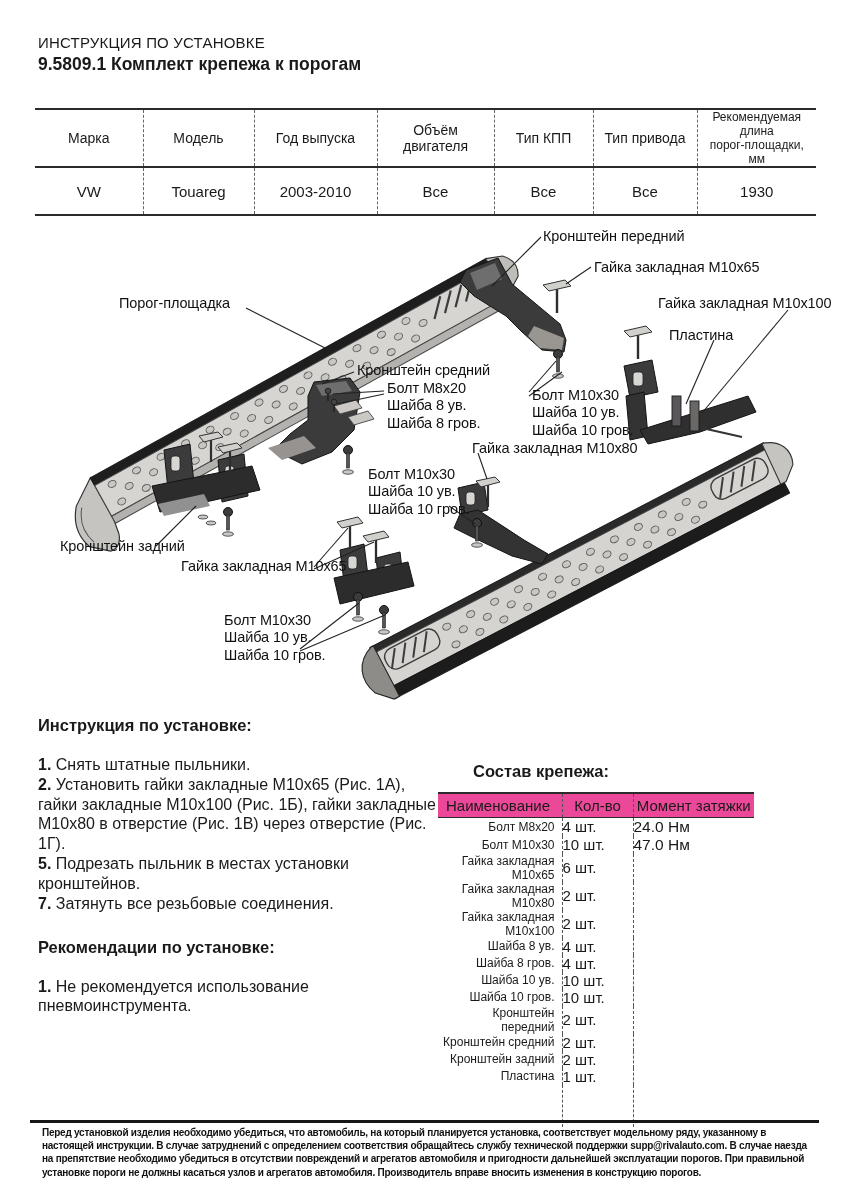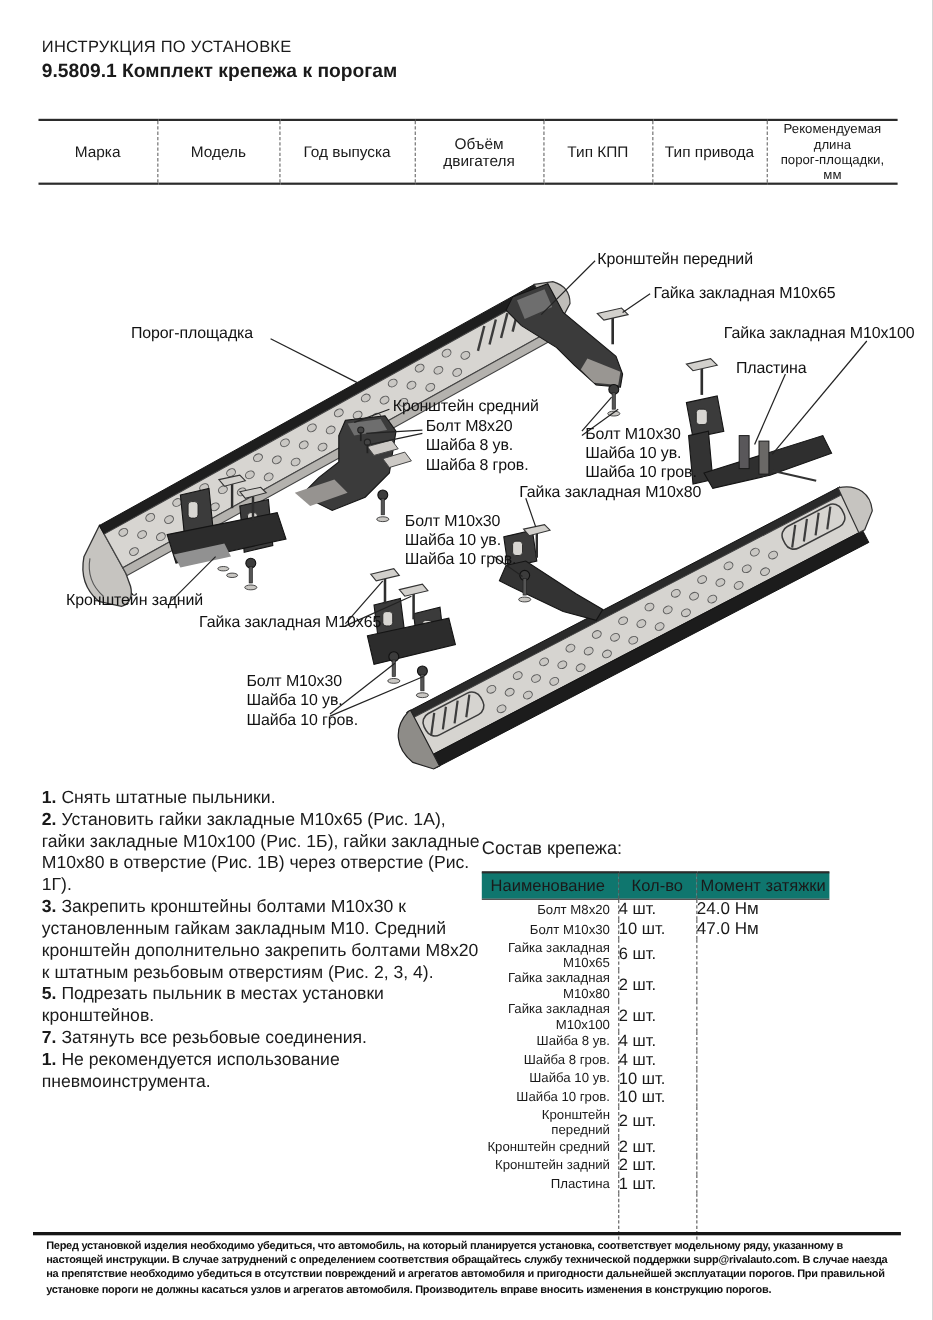--- a/index.html
+++ b/index.html
@@ -26,25 +26,25 @@
   .diagram svg { position:absolute; left:0; top:0; }
   .dlabel { position:absolute; font-size:14.5px; line-height:1.2; white-space:pre-line; color:#111; letter-spacing:-0.1px; }
   
   .left-col { position:absolute; left:38px; top:716px; width:405px; }
   .sec-title { font-size:16.5px; font-weight:bold; margin-bottom:20px; }
   .ins p { font-size:16px; line-height:1.24; }
   .ins .n { font-weight:bold; }
   .rec-title { margin-top:24px; }
   
   .right-col { position:absolute; left:438px; top:762px; width:330px; }
-  .parts-title { font-size:16.5px; font-weight:normal; }
+  .parts-title { font-size:16.5px; font-weight:bold;margin-left:35px; }
   .pt { border-collapse:collapse; table-layout:fixed; width:316px; margin-top:11px; }
   .pt col.c-name { width:124px; } .pt col.c-qty { width:71px; } .pt col.c-trq { width:121px; }
   .pt thead td {
-    background:#0f766e; border-top:2px solid #2b2b2b; border-bottom:1.5px solid #2b2b2b;
+    background:#ec4899; border-top:2px solid #2b2b2b; border-bottom:1.5px solid #2b2b2b;
     font-size:15px; height:24px; vertical-align:middle;
   }
   .pt td { padding:0; }
   .pt .c2 { border-left:1px dashed #555;margin-top:46px; }
   .pt thead .h1 { padding-left:8px; }
   .pt thead .h2, .pt thead .h3 { text-align:center; }
   .pt tbody td { height:17px; vertical-align:middle; }
   .pt tbody .c1 { text-align:right; padding-right:7px; font-size:12px; }
   .pt tbody .c2 { text-align:left; font-size:15px; }
   .pt tbody .c3 { text-align:left; font-size:15.5px; }
@@ -76,20 +76,29 @@
     <tbody>
         <tr class="hdr">
       <td>Марка</td>
       <td>Модель</td>
       <td>Год выпуска</td>
       <td>Объём двигателя</td>
       <td>Тип КПП</td>
       <td>Тип привода</td>
       <td style="font-size:12px;">Рекомендуемая длина
 порог-площадки, мм</td>
+    </tr>
+    <tr class="val">
+      <td>VW</td>
+      <td>Touareg</td>
+      <td>2003-2010</td>
+      <td>Все</td>
+      <td>Все</td>
+      <td>Все</td>
+      <td>1930</td>
     </tr>
   </tbody>
     </table>
 
   <div class="diagram">
     <svg width="848" height="492" viewBox="0 215 848 492">
 
       <g transform="translate(95,482) rotate(-29)">
         <path d="M -2,-6 L -28,12 C -38,24 -42,38 -36,54 L -20,68 C -12,70 -6,64 -4,56 L -2,43 Z" fill="#c6c4c0" stroke="#333" stroke-width="1.2"></path>
         <path d="M -24,16 C -32,26 -35,38 -30,52" fill="none" stroke="#555" stroke-width="1"></path>
@@ -363,27 +372,28 @@
 Шайба 10 ув.
 Шайба 10 гров.</div>
     <div class="dlabel" style="left:60px;  top:323px;">Кронштейн задний</div>
     <div class="dlabel" style="left:181px; top:343px;">Гайка закладная М10х65</div>
     <div class="dlabel" style="left:224px; top:397px;">Болт М10х30
 Шайба 10 ув.
 Шайба 10 гров.</div>
   </div>
 
   <div class="left-col">
+    <div class="sec-title">Инструкция по установке:</div>
     <div class="ins">
       <p><span class="n">1.</span> <span>Снять штатные пыльники.</span></p>
       <p><span class="n">2.</span> <span>Установить гайки закладные М10х65 (Рис. 1А), гайки закладные М10х100 (Рис. 1Б), гайки закладные М10х80 в отверстие (Рис. 1В) через отверстие (Рис. 1Г).</span></p>
-      <p><span class="n">3.</span> <span>Закрепить кронштейны болтами М10х30 к установленным гайкам закладным М10. Средний кронштейн дополнительно закрепить болтами М8х20 к штатным резьбовым отверстиям (Рис. 2, 3, 4).</span></p>
       <p><span class="n">5.</span> <span>Подрезать пыльник в местах установки кронштейнов.</span></p>
       <p><span class="n">7.</span> <span>Затянуть все резьбовые соединения.</span></p>
     </div>
+    <div class="sec-title rec-title">Рекомендации по установке:</div>
     <div class="ins">
       <p><span class="n">1.</span> <span>Не рекомендуется использование пневмоинструмента.</span></p>
     </div>
   </div>
 
   <div class="right-col">
     <div class="parts-title">Состав крепежа:</div>
     <table class="pt">
       <colgroup>
           <col class="c-name">

